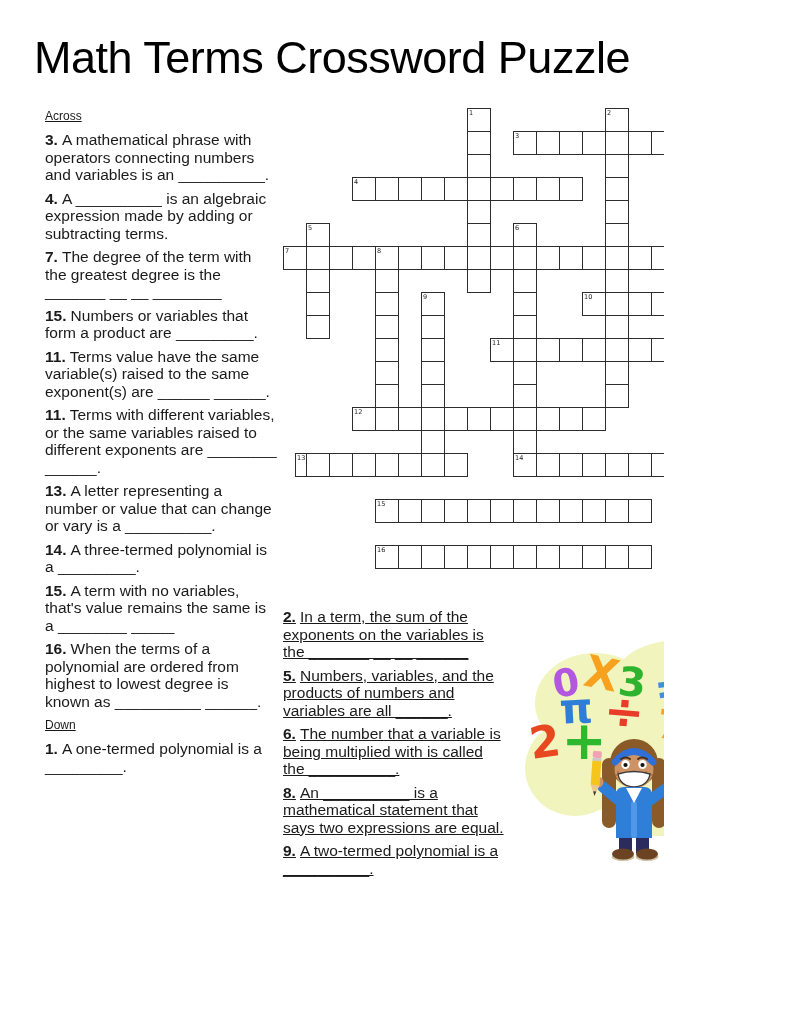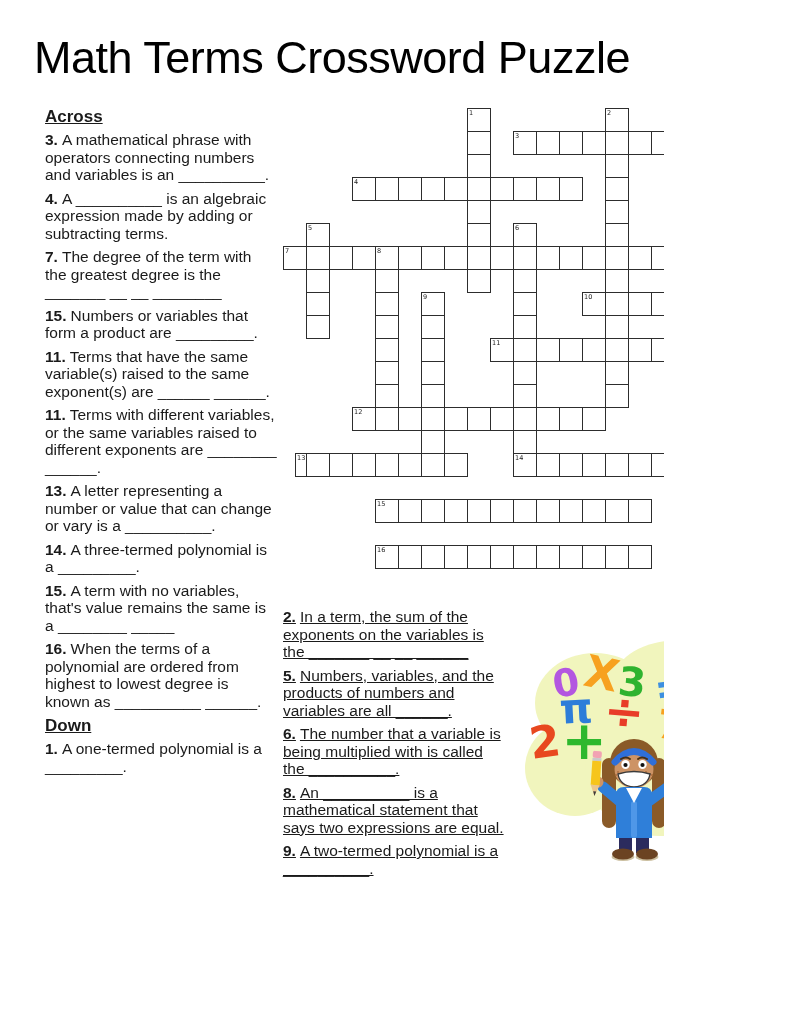--- a/index.html
+++ b/index.html
@@ -3,21 +3,21 @@
 <meta charset="utf-8">
 <style>
   html,body{margin:0;padding:0;background:#fff;}
   .page{position:relative;width:664px;height:1024px;background:#ffffff;overflow:hidden;
         font-family:"Liberation Sans",sans-serif;color:#1a1a1a;}
   .title{position:absolute;top:32px;left:0;width:100%;margin:0;text-align:center;
          font-size:45px;font-weight:400;color:#000;letter-spacing:-.5px;}
   .col{position:absolute;font-size:15.5px;line-height:17.5px;}
   .col-left{left:45px;top:107px;width:232px;}
   .col-mid{left:283px;top:608px;width:224px;text-decoration:underline;}
-  .heading{font-weight:bold;text-decoration:underline;font-size:17px;line-height:19px;margin:0 0 5px 0;}
+  .heading{font-weight:normal;text-decoration:underline;font-size:12px;line-height:19px;margin:0 0 5px 0;}
   .heading.down-h{margin-top:2px;}
   .clue{margin:0 0 6px 0;}
   .clue .num{font-weight:bold;margin-right:4px;}
   #grid{position:absolute;left:283px;top:108px;width:462px;height:462px;}
   .cell{position:absolute;width:24px;height:24px;box-sizing:border-box;
         border:1.6px solid #2d2d2d;background:#fff;}
   .cellnum{position:absolute;top:0;left:1px;font-size:6.5px;line-height:8px;
            font-family:"DejaVu Sans",sans-serif;color:#222;}
   #illu{position:absolute;left:520px;top:633px;width:270px;height:235px;}
   .symtext{font-family:"DejaVu Sans",sans-serif;font-weight:bold;text-anchor:middle;}
@@ -208,21 +208,21 @@
       <div class="cell" style="left: 322px; top: 437px;"></div>
       <div class="cell" style="left: 345px; top: 437px;"></div>
     </div>
 
   <div class="col col-left">
     <div class="heading">Across</div>
     <p class="clue"><span class="num">3.</span><span>A mathematical phrase with operators connecting numbers and variables is an __________.</span></p>
     <p class="clue"><span class="num">4.</span><span>A __________ is an algebraic expression made by adding or subtracting terms.</span></p>
     <p class="clue"><span class="num">7.</span><span>The degree of the term with the greatest degree is the _______ __ __ ________</span></p>
     <p class="clue"><span class="num">15.</span><span>Numbers or variables that form a product are _________.</span></p>
-    <p class="clue"><span class="num">11.</span><span>Terms that have the same variable(s) raised to the same exponent(s) are ______ ______.</span></p>
+    <p class="clue"><span class="num">11.</span><span>Terms value have the same variable(s) raised to the same exponent(s) are ______ ______.</span></p>
     <p class="clue"><span class="num">11.</span><span>Terms with different variables, or the same variables raised to different exponents are ________ ______.</span></p>
     <p class="clue"><span class="num">13.</span><span>A letter representing a number or value that can change or vary is a __________.</span></p>
     <p class="clue"><span class="num">14.</span><span>A three-termed polynomial is a _________.</span></p>
     <p class="clue"><span class="num">15.</span><span>A term with no variables, that's value remains the same is a ________ _____</span></p>
     <p class="clue"><span class="num">16.</span><span>When the terms of a polynomial are ordered from highest to lowest degree is known as __________ ______.</span></p>
     <div class="heading down-h">Down</div>
     <p class="clue"><span class="num">1.</span><span>A one-termed polynomial is a _________.</span></p>
   </div>
 
   <div class="col col-mid">

